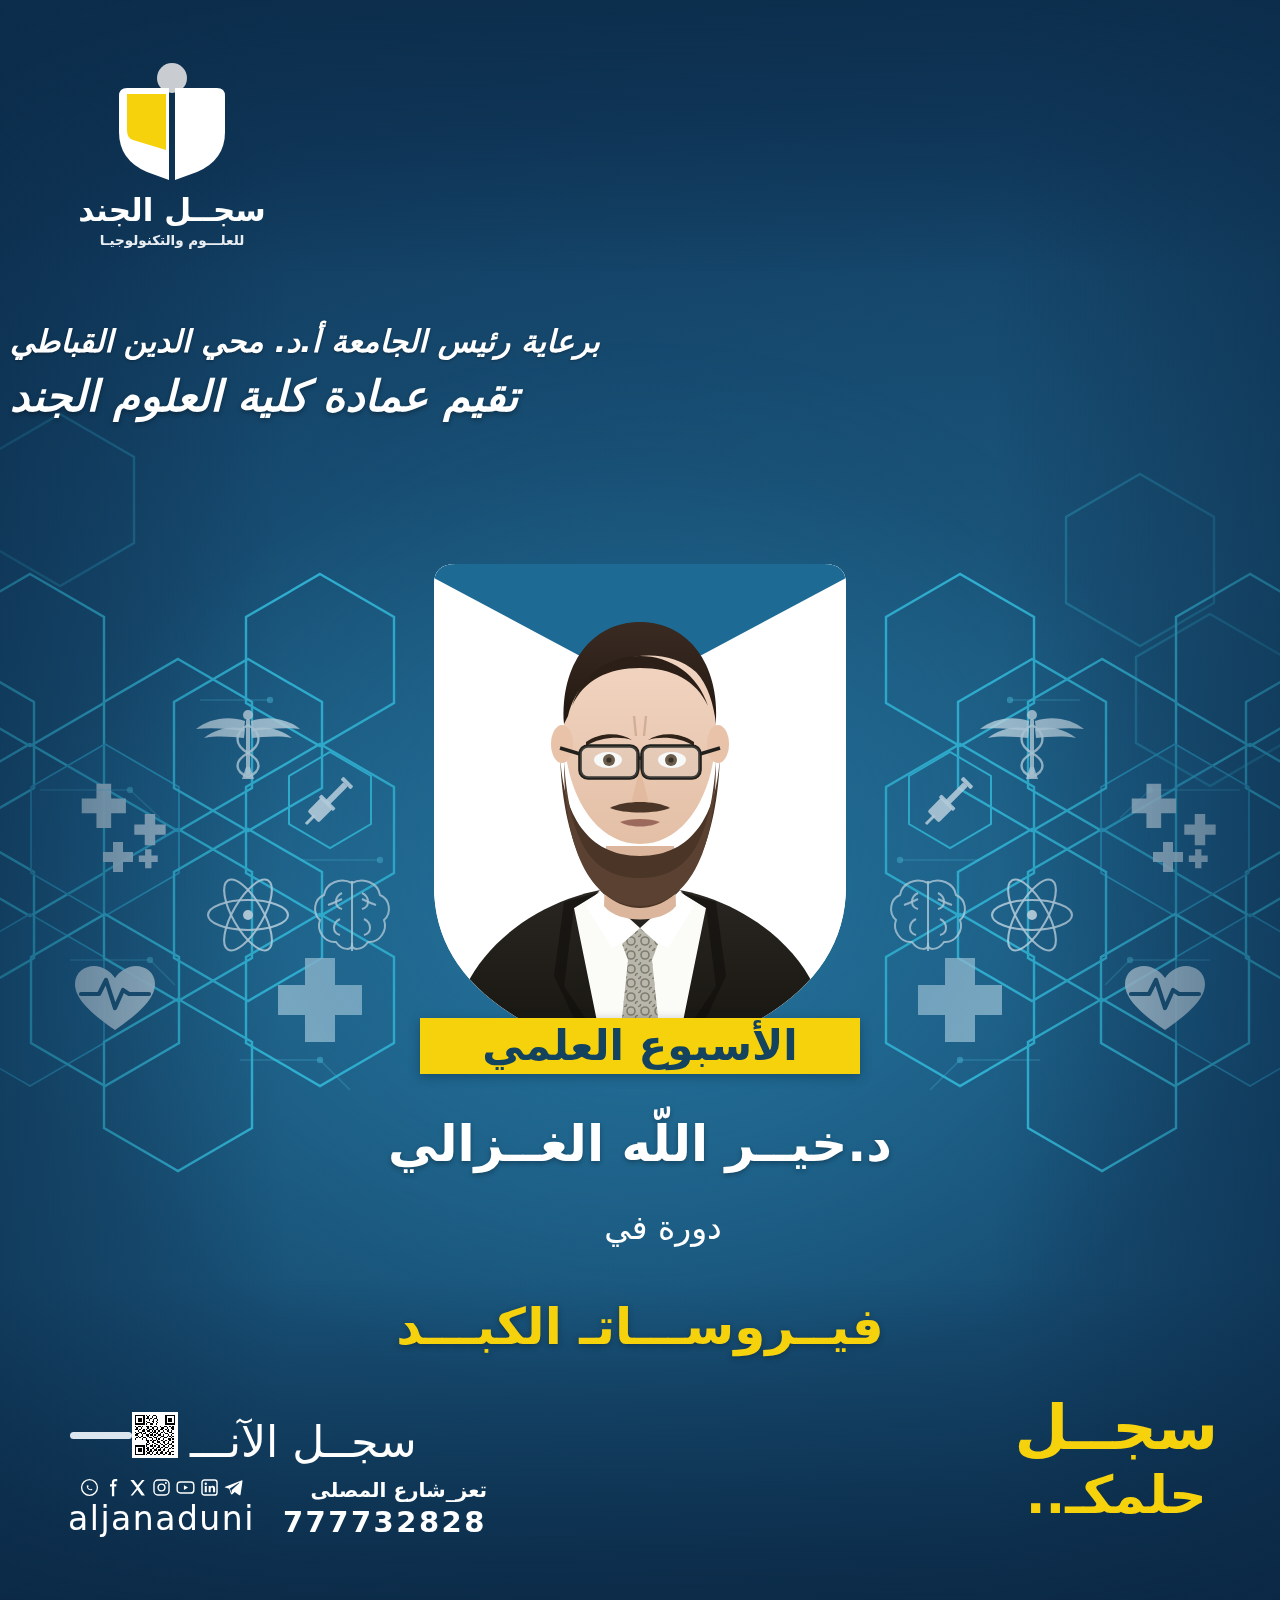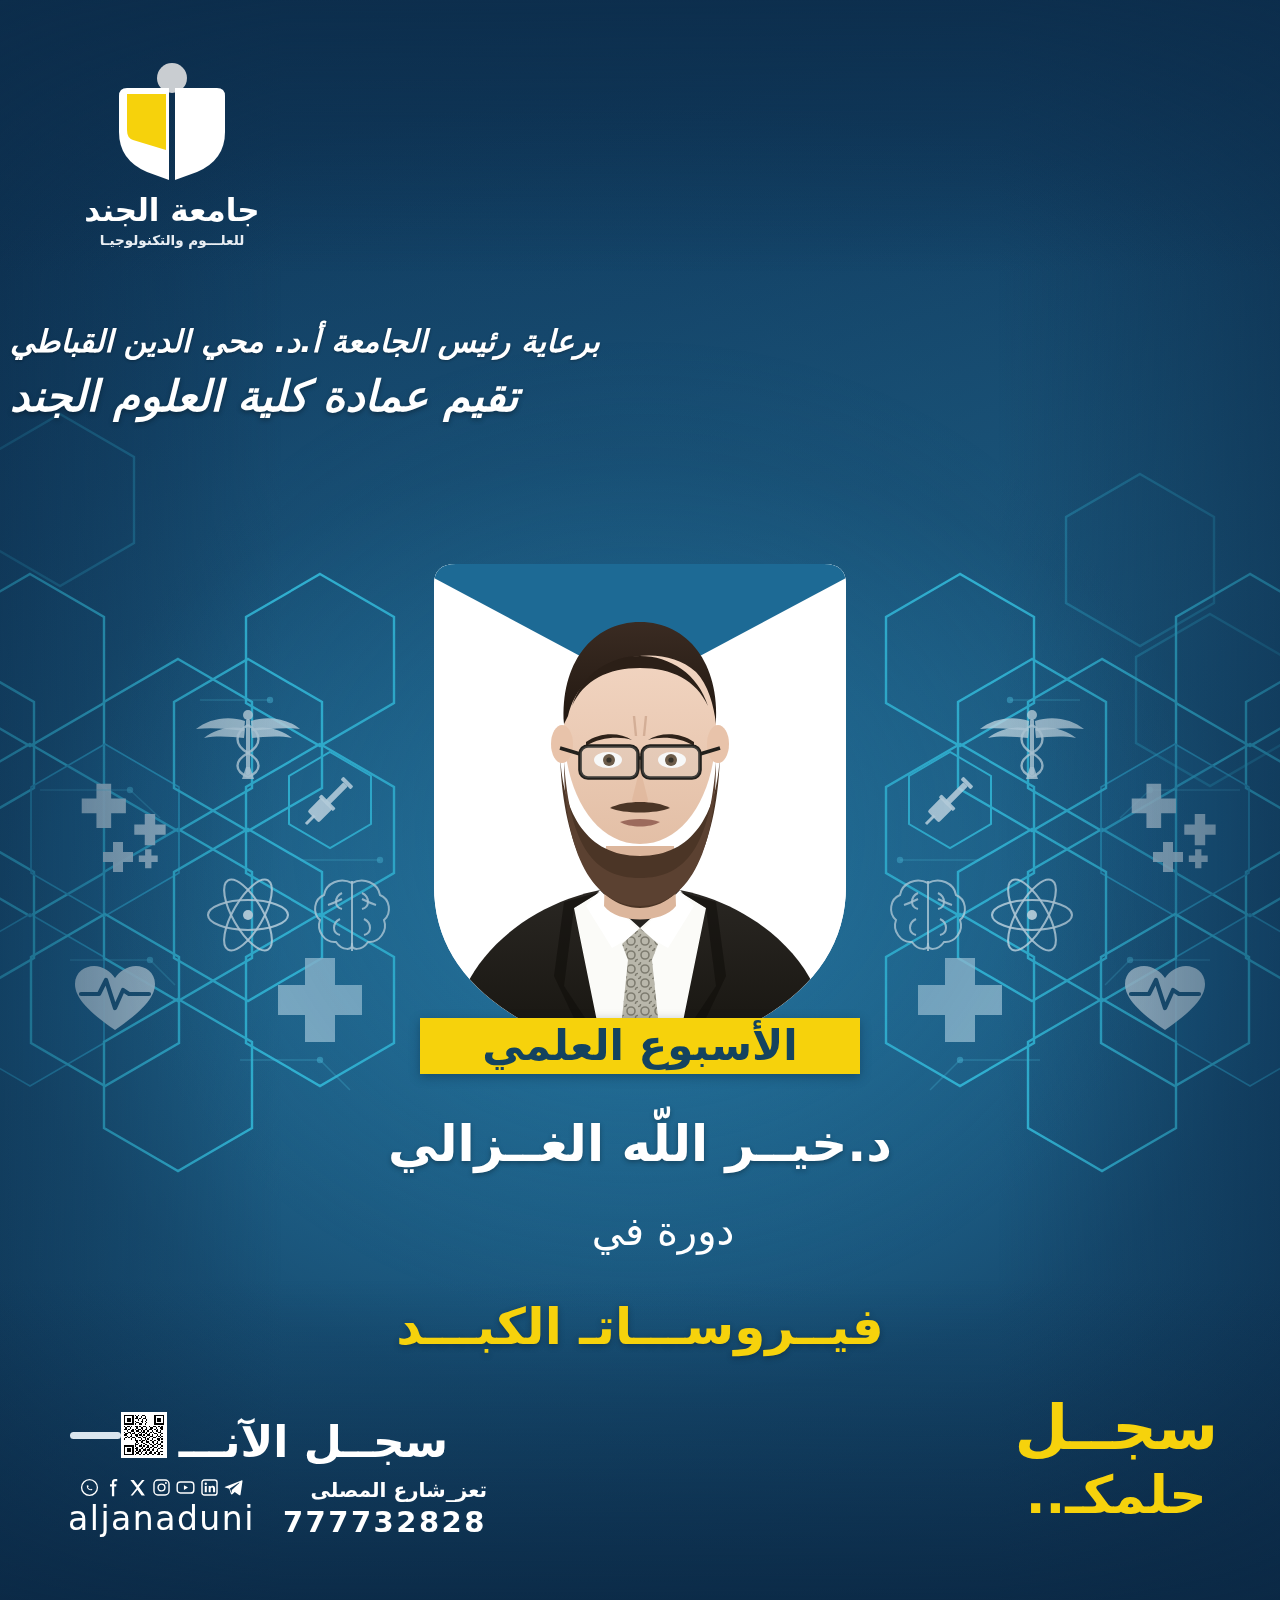--- a/index.html
+++ b/index.html
@@ -85,35 +85,35 @@
   }
 
   
   .speaker-name{
     position:absolute; left:0; right:0; top:1115px; text-align:center; direction:rtl;
     color:#ffffff; font-size:50px; font-weight:600; letter-spacing:2px;
     text-shadow:0 2px 5px rgba(0,0,0,0.30);
   }
   .course-label{
     position:absolute; left:16px; right:0; top:1208px; text-align:center; direction:rtl;
-    color:#ffffff; font-size:40px; font-weight:400; letter-spacing:1px;padding-left:30px;
+    color:#ffffff; font-size:33px; font-weight:400; letter-spacing:1px;padding-left:30px;
   }
   .course-title{
     position:absolute; left:0; right:0; top:1298px; text-align:center; direction:rtl;
     color:#f6d20c; font-size:50px; font-weight:700; letter-spacing:2px;
     text-shadow:0 2px 6px rgba(0,0,0,0.28);
   }
 
   
   .footer-left{ position:absolute; left:68px; top:1402px; width:380px; direction:rtl; }
   .register-row{
     display:flex; align-items:center; justify-content:flex-end; gap:0px; height:66px;
   }
   .register-text{
-    color:#ffffff; font-size:44px; font-weight:700; letter-spacing:0px; line-height:1;
+    color:#ffffff; font-size:44px; font-weight:400; letter-spacing:0px; line-height:1;
     white-space:nowrap;
     margin-top:13px;
   }
   .qr-box{
     width:46px; height:46px; background:#ffffff; margin:0 12px 0 0; padding:3px;
     flex:0 0 auto;
   }
   .qr-box svg{ display:block; width:100%; height:100%; }
   .register-tail{
     flex:1 1 auto; height:7px; background:#dbe6ee; border-radius:4px; margin-left:2px;
@@ -357,21 +357,21 @@
 
   <div class="logo-block">
     <div class="logo-mark">
       <svg viewBox="0 0 150 120" width="150" height="120" xmlns="http://www.w3.org/2000/svg">
         <circle cx="75" cy="16" r="15" fill="#c9cdd1"></circle>
         <path d="M78 26 L120 26 Q128 26 128 34 L128 70 Q128 98 100 110 L78 118 Z" fill="#ffffff"></path>
         <path d="M72 26 L30 26 Q22 26 22 34 L22 70 Q22 98 50 110 L72 118 Z" fill="#ffffff"></path>
         <path d="M30 32 L69 32 L69 88 L36 78 Q30 76 30 68 Z" fill="#f6d20c"></path>
       </svg>
     </div>
-    <div class="logo-name">جامعة الجند</div>
+    <div class="logo-name">سجــل الجند</div>
     <div class="logo-sub">للعلـــوم والتكنولوجيـا</div>
   </div>
 
   <div class="header-block">
     <div class="header-line1">برعاية رئيس الجامعة أ.د. محي الدين القباطي</div>
     <div class="header-line2">تقيم عمادة كلية العلوم الجند</div>
   </div>
 
   <div class="portrait-wrap">
     <div class="portrait-frame"></div>

